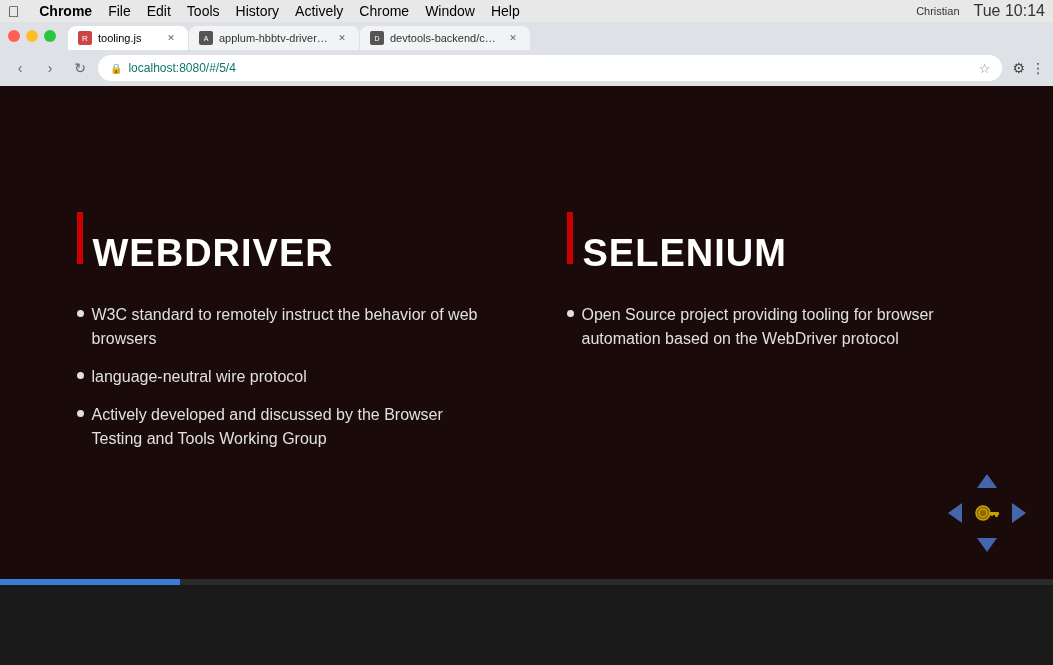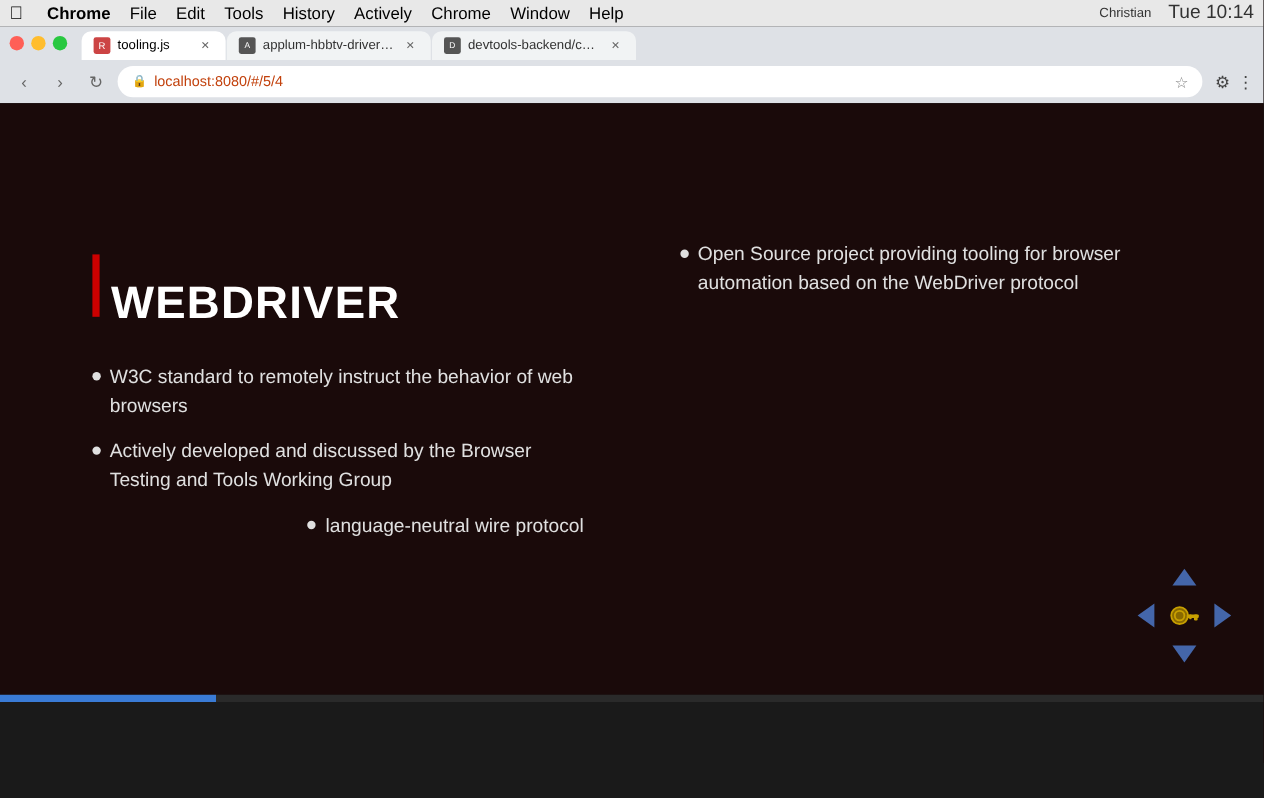--- a/index.html
+++ b/index.html
@@ -127,21 +127,21 @@
       background: #fff;
       border-radius: 13px;
       display: flex;
       align-items: center;
       padding: 0 12px;
       font-size: 12px;
       color: #333;
       gap: 6px;
     }
     .addressbar-lock { font-size: 10px; color: #555; }
-    .addressbar-url { font-size: 12px; color: #c2410c; flex: 1; }
+    .addressbar-url { font-size: 12px; color: #0f766e; flex: 1; }
     .addressbar-right-icons {
       display: flex; gap: 4px; align-items: center;
     }
 
     .chrome-right-icons {
       display: flex; align-items: center; gap: 6px;
       margin-left: 4px;
     }
     .chrome-right-icon { font-size: 14px; color: #444; cursor: pointer; }
 
@@ -197,21 +197,20 @@
     }
 
     .slide-bullet-list li {
       font-size: 16px;
       color: #e0e0e0;
       margin-bottom: 14px;
       display: flex;
       align-items: flex-start;
       gap: 8px;
       line-height: 1.5;
-      justify-content: flex-end;
     }
 
     .bullet-dot {
       width: 7px;
       height: 7px;
       background: #e0e0e0;
       border-radius: 50%;
       flex-shrink: 0;
       margin-top: 7px;
     }
@@ -349,30 +348,34 @@
         <div class="heading-bar"></div>
         <h2 class="slide-heading">WEBDRIVER</h2>
       </div>
       <ul class="slide-bullet-list">
         <li>
           <div class="bullet-dot"></div>
           <span>W3C standard to remotely instruct the behavior of web browsers</span>
         </li>
         <li>
           <div class="bullet-dot"></div>
-          <span>Actively developed and discussed by the Browser Testing and Tools Working Group</span>
+          <span>language-neutral wire protocol</span>
         </li>
         <li>
           <div class="bullet-dot"></div>
-          <span>language-neutral wire protocol</span>
+          <span>Actively developed and discussed by the Browser Testing and Tools Working Group</span>
         </li>
       </ul>
     </div>
 
     <div class="slide-column">
+      <div class="slide-heading-wrapper">
+        <div class="heading-bar"></div>
+        <h2 class="slide-heading">SELENIUM</h2>
+      </div>
       <ul class="slide-bullet-list">
         <li>
           <div class="bullet-dot"></div>
           <span>Open Source project providing tooling for browser automation based on the WebDriver protocol</span>
         </li>
       </ul>
     </div>
   </div>
 
   <div class="nav-arrows">

